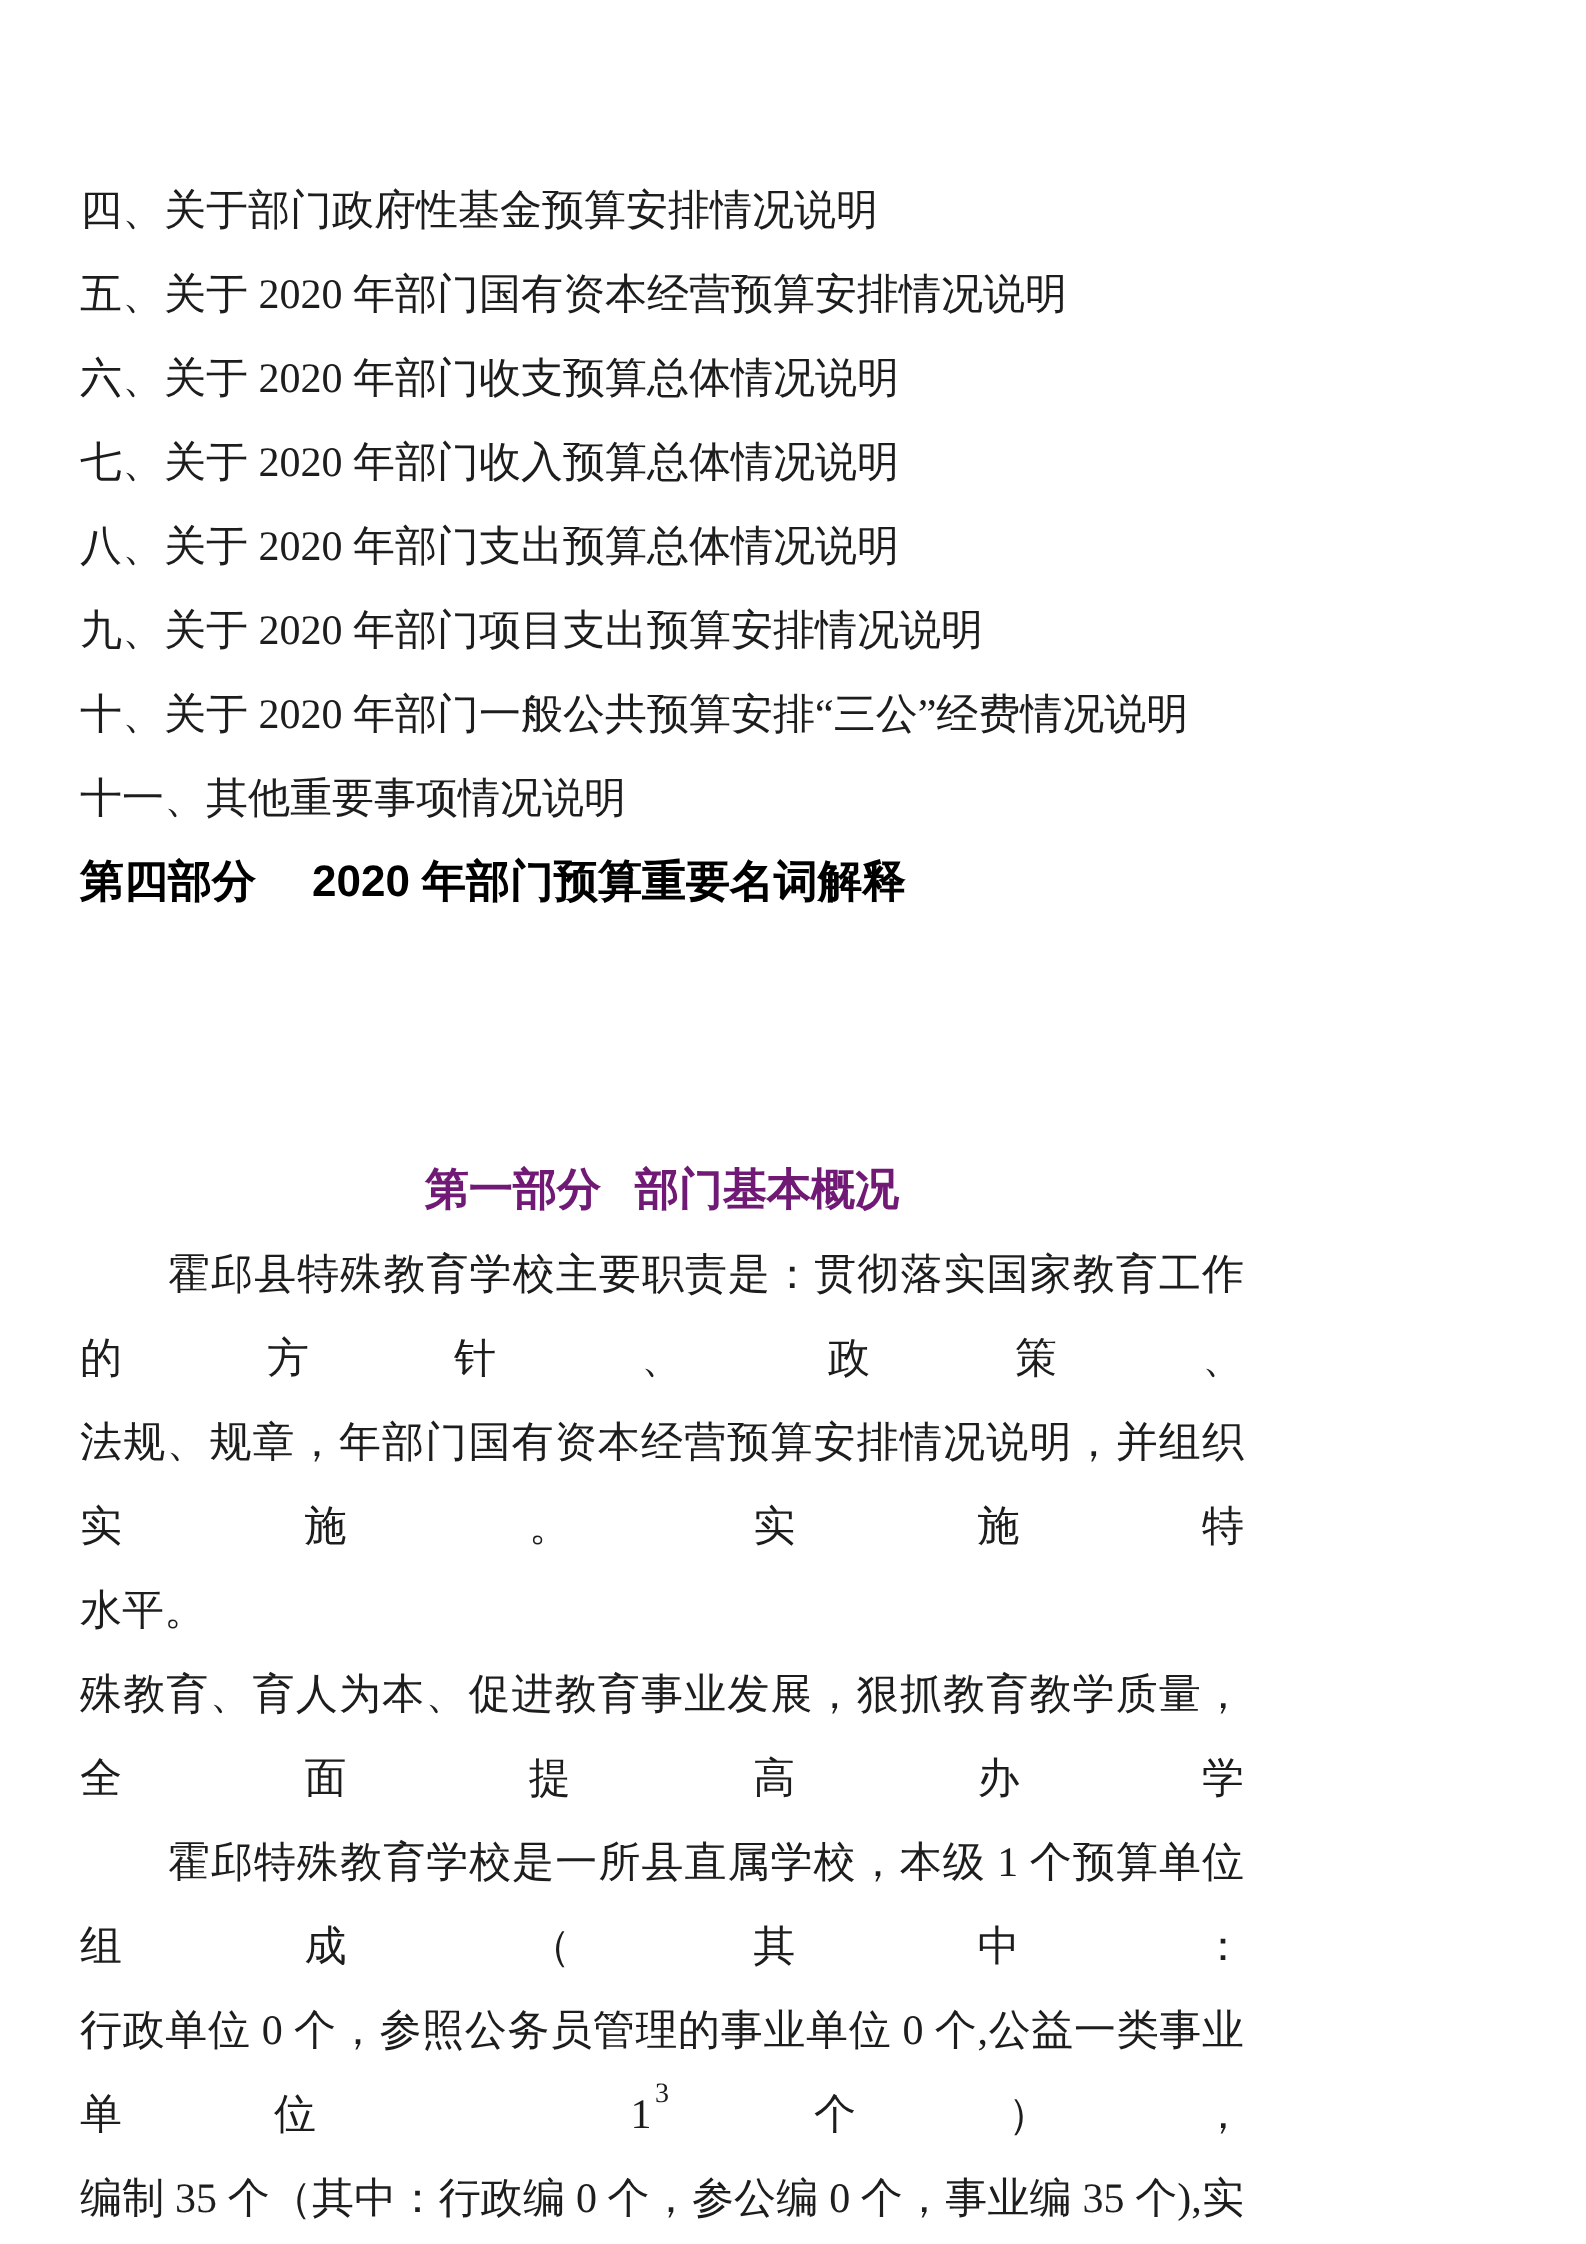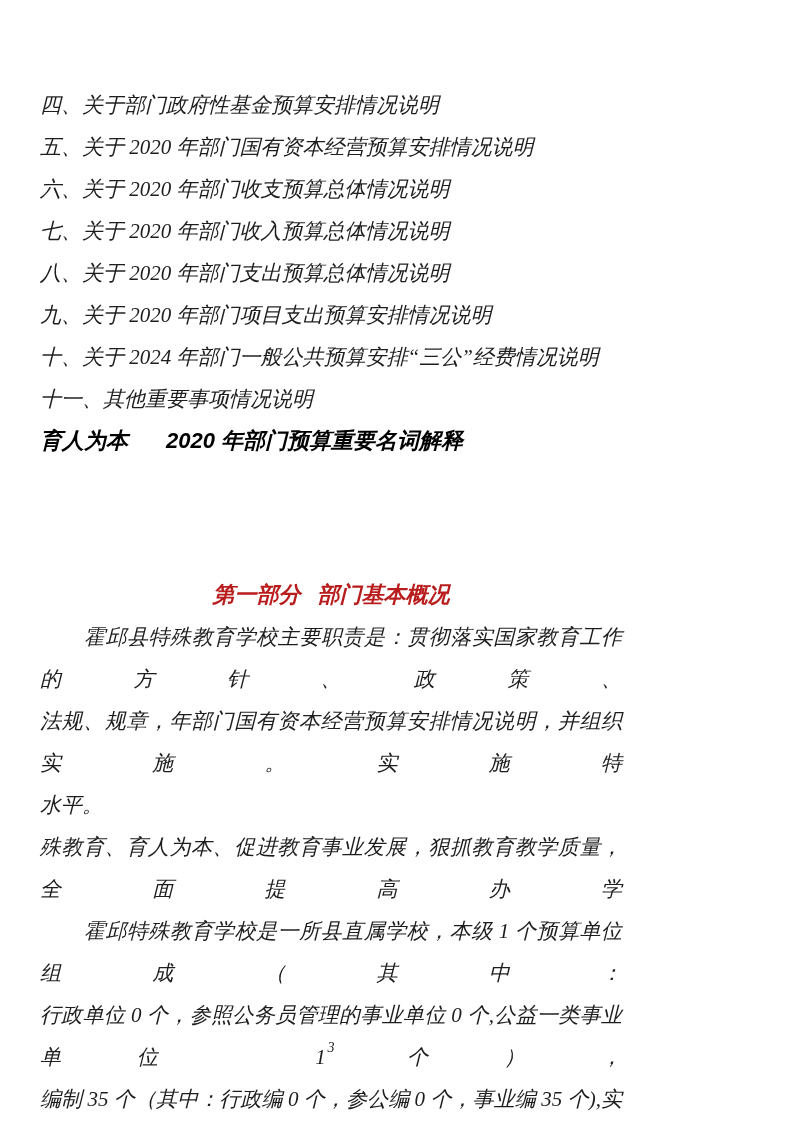--- a/index.html
+++ b/index.html
@@ -8,21 +8,20 @@
     background: #ffffff;
   }
   .page {
     position: relative;
     width: 662px;
     height: 1122px;
     background: #ffffff;
     overflow: hidden;
     color: #1d1d1d;
     font-family: "Liberation Serif", "DejaVu Serif", serif;
-    font-style: italic;
   }
   .content {
     padding: 84px 40px 0 40px;
   }
   .content p {
     margin: 0;
     font-size: 21px;
     line-height: 42px;
     white-space: nowrap;
   }
@@ -31,30 +30,30 @@
     margin-left: 48px;
   }
   
   .part-heading {
     font-family: "Liberation Sans", "DejaVu Sans", sans-serif;
     font-weight: bold;
     font-size: 22px !important;
     color: #000000;
   }
   .part-heading .part-title {
-    margin-left: 38px;
+    margin-left: 28px;
   }
   
   .section-heading {
     margin-top: 112px !important;
     text-align: center;
     font-family: "Liberation Sans", "DejaVu Sans", sans-serif;
     font-weight: bold;
     font-size: 22px !important;
-    color: #b91c1c;
+    color: #701a75;
   }
   .section-heading .heading-title {
     margin-left: 17px;
   }
   
   .sub-heading {
     margin-left: 44px;
   }
   
   .body-line {
@@ -84,25 +83,25 @@
 
 <div class="page">
   <main class="content">
 
     <p class="toc-line">四、关于部门政府性基金预算安排情况说明</p>
     <p class="toc-line">五、关于 2020 年部门国有资本经营预算安排情况说明</p>
     <p class="toc-line">六、关于 2020 年部门收支预算总体情况说明</p>
     <p class="toc-line">七、关于 2020 年部门收入预算总体情况说明</p>
     <p class="toc-line">八、关于 2020 年部门支出预算总体情况说明</p>
     <p class="toc-line">九、关于 2020 年部门项目支出预算安排情况说明</p>
-    <p class="toc-line">十、关于 2024 年部门一般公共预算安排“三公”经费情况说明</p>
+    <p class="toc-line">十、关于 2020 年部门一般公共预算安排“三公”经费情况说明</p>
     <p class="toc-line">十一、其他重要事项情况说明</p>
 
     <p class="part-heading">
-      <span>育人为本</span><span class="part-title">2020 年部门预算重要名词解释</span>
+      <span>第四部分</span><span class="part-title">2020 年部门预算重要名词解释</span>
     </p>
 
     <p class="section-heading">
       <span>第一部分</span><span class="heading-title">部门基本概况</span>
     </p>
 
 
     <p class="body-line indent stretch">霍邱县特殊教育学校主要职责是：贯彻落实国家教育工作的方针、政策、</p>
     <p class="body-line stretch">法规、规章，年部门国有资本经营预算安排情况说明，并组织实施。实施特</p>
     <p class="body-line">水平。</p>

